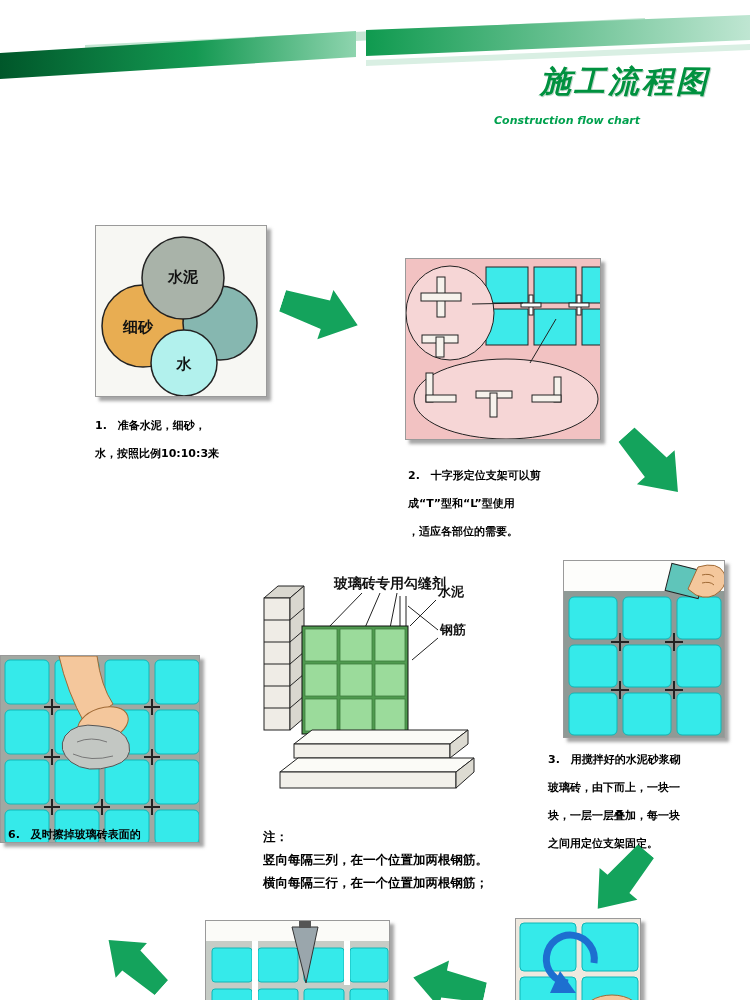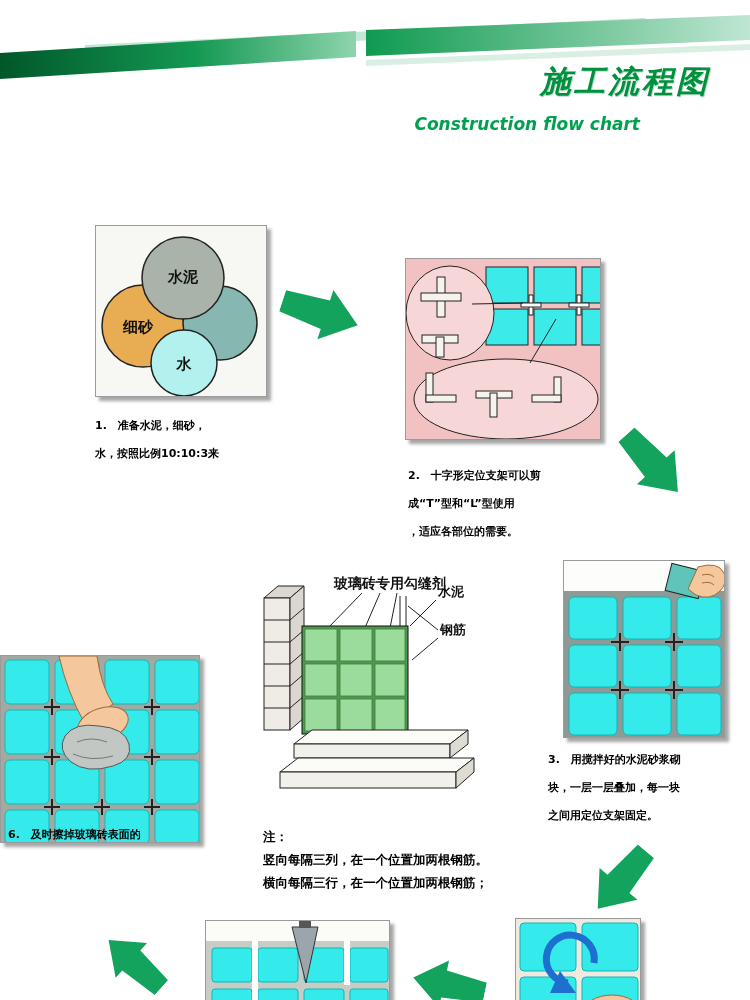--- a/index.html
+++ b/index.html
@@ -8,21 +8,21 @@
   .page { position:relative; width:750px; height:1000px; background:#fff; overflow:hidden;margin-top:15px; }
   .banner { position:absolute; top:0; left:0; }
   .title {
     position:absolute; top:46px; right:40px;
     font-size:31px; font-weight:bold; font-style:italic;
     color:#00913f; letter-spacing:3px;
     text-shadow:1px 1px 0 rgba(0,90,45,.25);
   }
   .subtitle {
     position:absolute; top:99px; right:110px;
-    font-size:17px; font-weight:bold; font-style:italic; color:#00a14e;
+    font-size:11px; font-weight:bold; font-style:italic; color:#00a14e;
   }
   .imgbox {
     position:absolute; background:#fff;
     border:1px solid #9a9a9a;
     box-shadow:4px 4px 3px rgba(80,80,80,.5);
     overflow:hidden;
   }
   .imgbox svg { display:block; }
   .plainbox { position:absolute; background:#3b82f6; overflow:hidden; }
   .caption { position:absolute; font-weight:bold; color:#000; font-size:11px; line-height:28px; }
@@ -153,20 +153,21 @@
       </g>
       <path stroke="#222" stroke-width="2" fill="none" d="M56 72 v18 M47 81 h18 M110 72 v18 M101 81 h18 M56 120 v18 M47 129 h18 M110 120 v18 M101 129 h18"></path>
       <rect x="104" y="6" width="34" height="28" fill="#5fc5ba" stroke="#222" transform="rotate(14 121 20)"></rect>
       <path d="M134 6 q20 -6 26 6 q4 10 -4 18 q-10 10 -24 4 l-8 -6 z" fill="#f4c79c" stroke="#a06a35"></path>
       <path d="M138 14 q8 -2 12 2 M138 22 q8 -2 12 2" stroke="#a06a35" fill="none"></path>
     </svg>
   </div>
 
   <div class="caption" style="left:548px; top:731px; width:200px;">
     <div>3.　用搅拌好的水泥砂浆砌</div>
+    <div>玻璃砖，由下而上，一块一</div>
     <div>块，一层一层叠加，每一块</div>
     <div>之间用定位支架固定。</div>
   </div>
 
   <div class="plainbox" style="left:242px; top:545px; width:235px; height:265px;">
     <svg width="235" height="265" viewBox="0 0 235 265">
       <rect width="235" height="265" fill="#ffffff"></rect>
       <text x="92" y="28" font-size="14" font-weight="bold" fill="#111">玻璃砖专用勾缝剂</text>
       <path d="M120 33 L86 68 M138 33 L122 70 M155 33 L148 68" stroke="#222" fill="none"></path>
       <text x="196" y="36" font-size="13" font-weight="bold" fill="#111">水泥</text>

